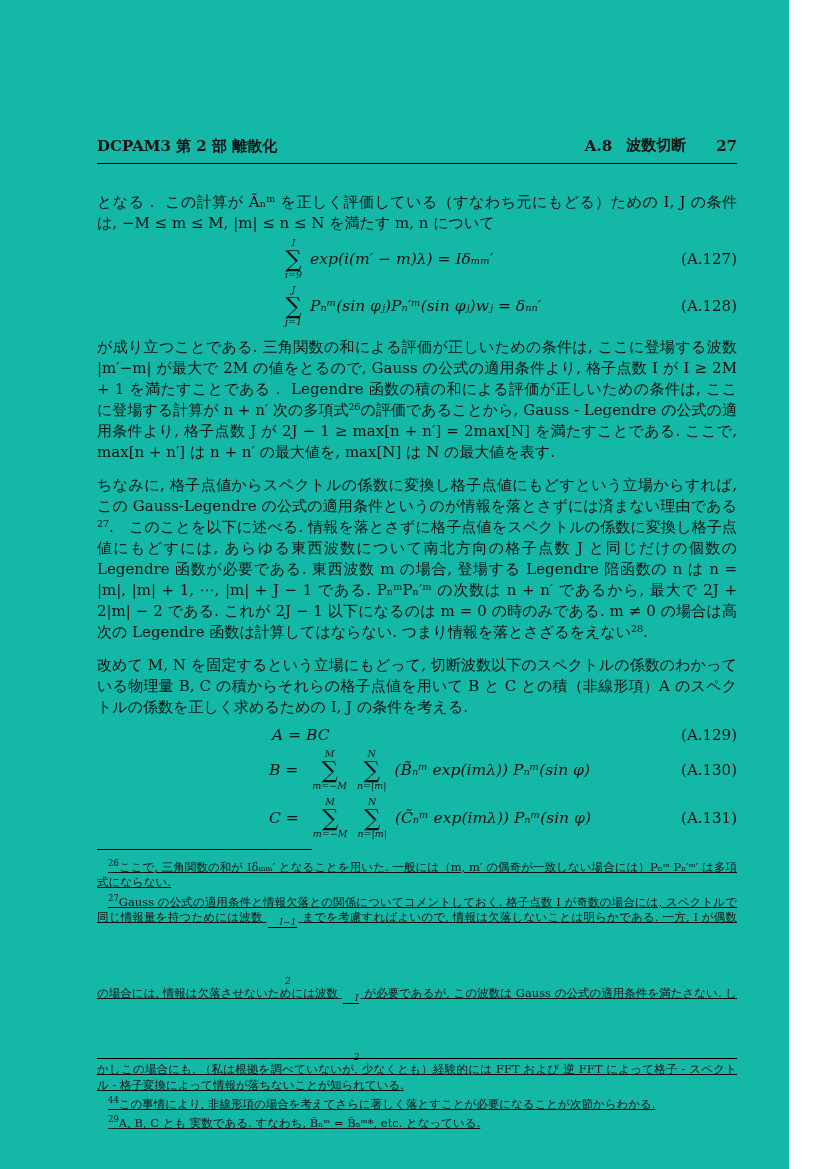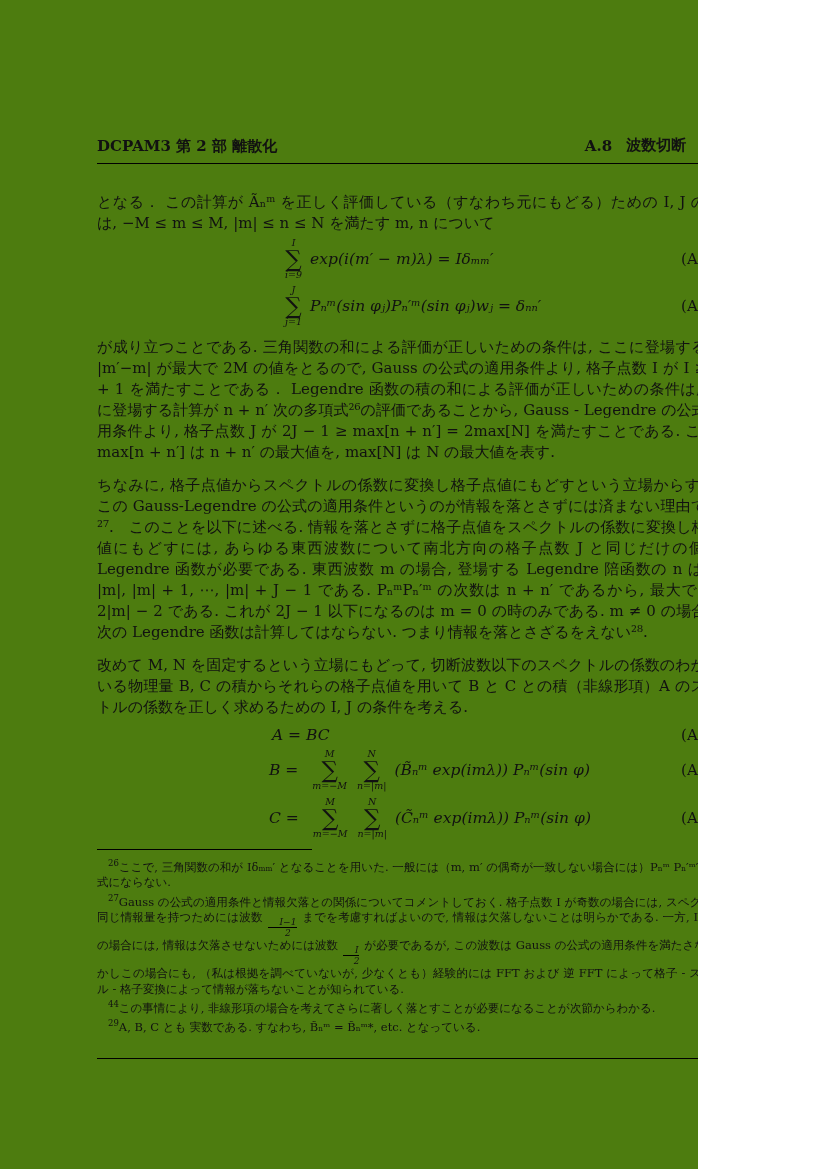--- a/index.html
+++ b/index.html
@@ -1,17 +1,17 @@
 <!DOCTYPE html>
 <html><head>
 <meta charset="utf-8">
 <style>
   html,body{margin:0;padding:0;background:#ffffff;}
   body{width:826px;height:1169px;position:relative;font-family:"DejaVu Serif","Liberation Serif",serif;color:#111;}
-  .page{position:absolute;left:0;top:0;width:698px;height:1169px;overflow:hidden;background:#4d7c0f;}
+  .page{position:absolute;left:0;top:0;width:789px;height:1169px;overflow:hidden;background:#14b8a6;}
   .content{position:absolute;left:97px;top:88px;width:640px;}
 
   
   .hdr{display:flex;justify-content:space-between;align-items:baseline;font-weight:bold;font-size:15px;border-bottom:1.2px solid #000;padding-bottom:7px;}
   .hdr .hright{display:inline-flex;align-items:flex-end;margin-top:48px;}
   .hdr .hsec-title{margin-left:14px;}
   .hdr .hpage{margin-left:30px;}
 
   
   .body-p{font-size:15px;line-height:21px;text-align:justify;margin:0;}
@@ -34,23 +34,23 @@
   .eq-lhs{margin-right:9px;white-space:nowrap;}
   .sum{display:inline-flex;flex-direction:column;align-items:center;line-height:1;margin:0 5px;}
   .sum .lim{font-size:9.5px;line-height:10px;font-style:italic;white-space:nowrap;}
   .sum .sigma{font-size:23px;line-height:22px;font-style:normal;}
   .mbody{white-space:nowrap;margin-left:3px;}
   .eq-no{margin-left:auto;font-style:normal;font-size:15px;white-space:nowrap;}
 
   
   .fnblock{margin-top:10px;}
   .fnrule{width:215px;border:none;border-top:1px solid #000;margin:0 0 6px 0;}
-  .fn{font-size:11.5px;line-height:15.5px;text-align:justify;margin:0;text-indent:11px;}
+  .fn{font-size:11.5px;line-height:15.5px;text-align:justify;margin:0;text-indent:11px;text-decoration:underline;}
   .fn sup{font-size:8.5px;}
-  .frac{display:inline-flex;flex-direction:column;align-items:center;vertical-align:-4px;font-size:9px;line-height:10px;font-style:italic;margin:0 1px;}
+  .frac{display:inline-flex;flex-direction:column;align-items:center;vertical-align:-4px;font-size:9px;line-height:10px;font-style:italic;margin:0 1px;gap:48px;}
   .frac .fnum{border-bottom:0.8px solid #000;padding:0 1px;}
 
   
   .footer{position:absolute;left:97px;top:1058px;width:640px;}
   .ftrule{border:none;border-top:1.1px solid #000;margin:0 0 8px 0;}
   .ftrow{display:flex;justify-content:space-between;align-items:baseline;}
   .ftleft{font-family:"DejaVu Sans Mono","Liberation Mono",monospace;font-size:12.5px;}
   .ftright{font-size:13px;}
 </style>
 </head>

